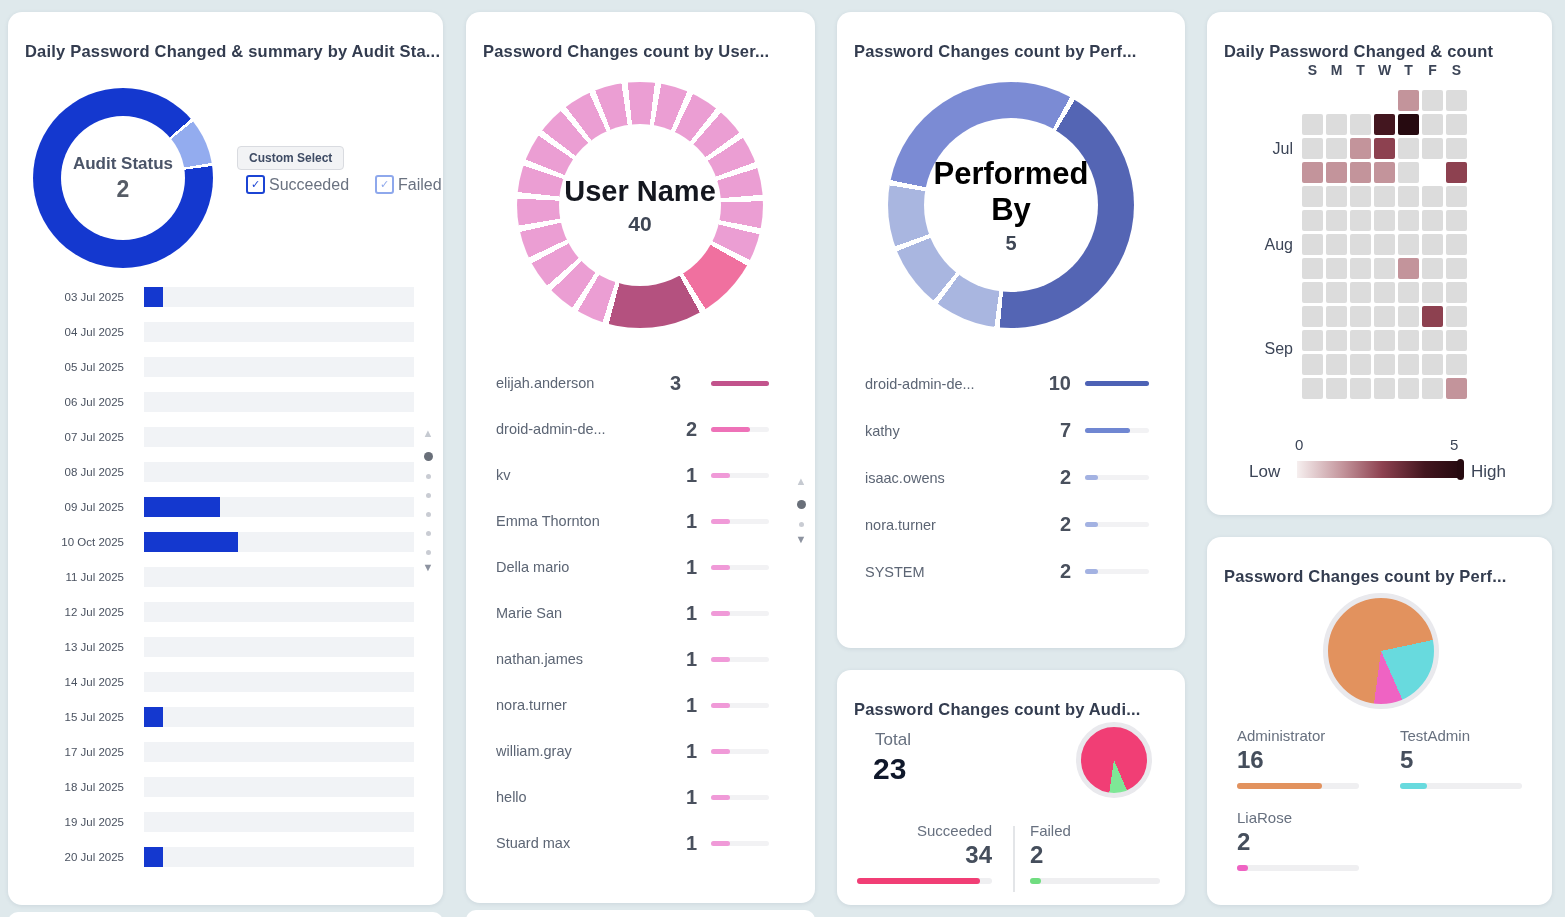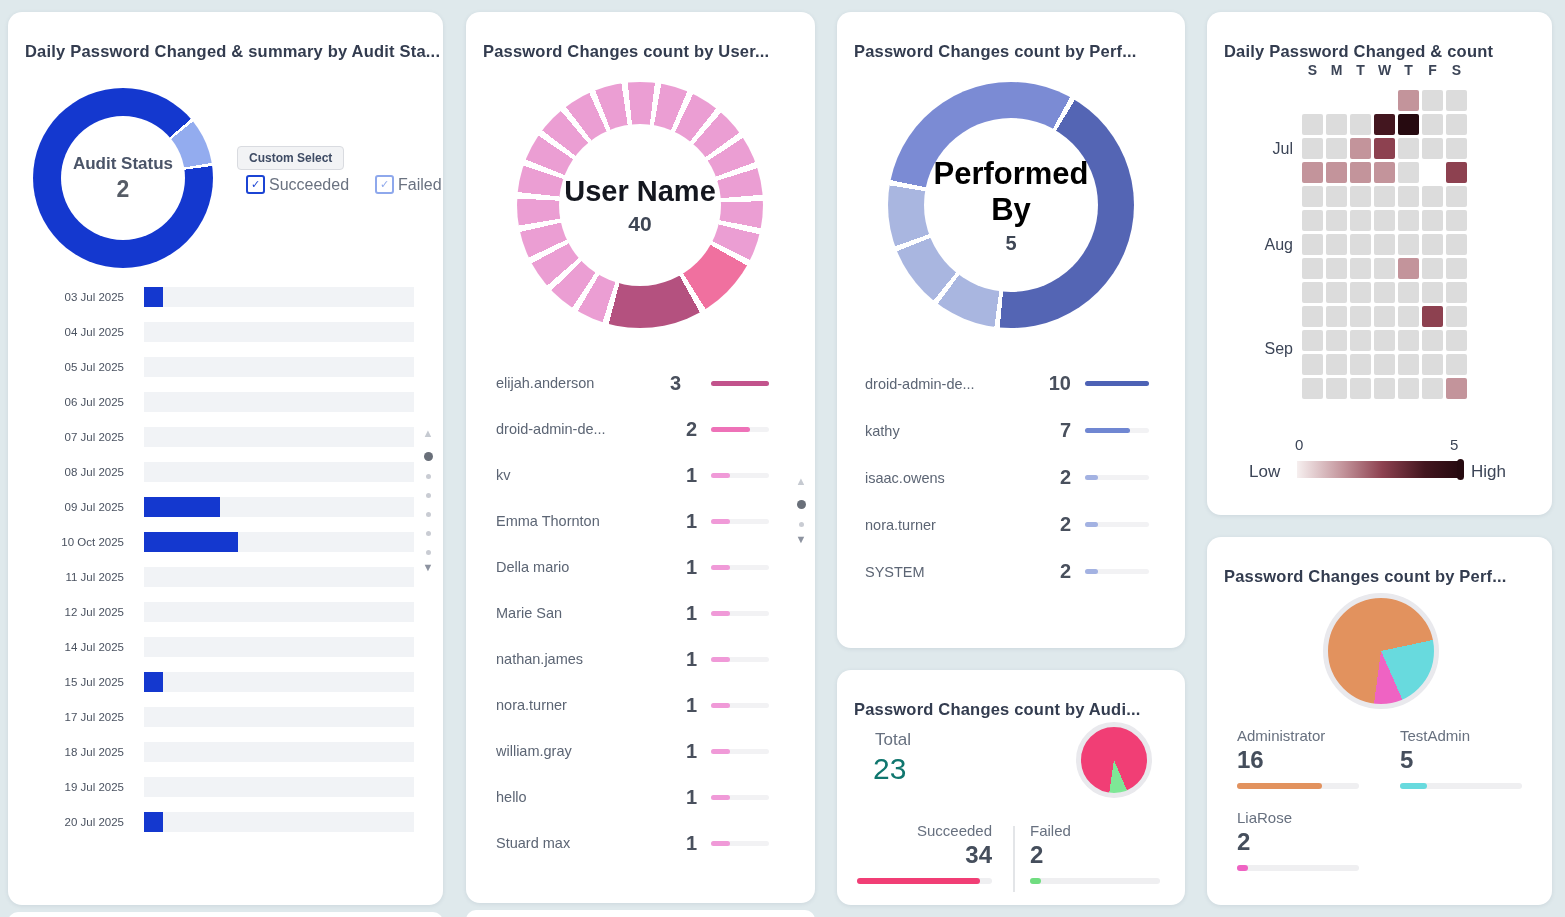--- a/index.html
+++ b/index.html
@@ -37,21 +37,21 @@
   .ibar{height:5px;border-radius:3px;background:#f2f2f4;position:relative;flex:none;}
   .ifill{position:absolute;left:0;top:0;height:100%;border-radius:3px;}
   
   .pager{position:absolute;display:flex;flex-direction:column;align-items:center;}
   .pg-up{color:#c6cad1;font-size:11px;cursor:pointer;line-height:1;}
   .pg-down{color:#8d93a0;font-size:11px;cursor:pointer;line-height:1;}
   .pg-dot-big{width:9px;height:9px;border-radius:50%;background:#696f79;margin:13px 0 6px;cursor:pointer;}
   .pg-dot{width:5px;height:5px;border-radius:50%;background:#c9ccd3;margin:7px 0;cursor:pointer;}
   
   .total-label{position:absolute;left:38px;top:60px;font-size:17px;color:#67707f;}
-  .total-value{position:absolute;left:36px;top:82px;font-size:30px;font-weight:400;color:#0f766e;}
+  .total-value{position:absolute;left:36px;top:82px;font-size:30px;font-weight:700;color:#0f172a;}
   .ring-pie{position:absolute;border-radius:50%;border:5px solid #e9e9ed;}
   .stat-label{font-size:15px;color:#67707f;}
   .stat-value{font-size:24px;font-weight:600;color:#454e5c;margin-top:2px;}
   .stat-bar{height:6px;border-radius:3px;background:#efeff1;position:relative;margin-top:9px;}
   .stat-fill{position:absolute;left:0;top:0;height:100%;border-radius:3px;}
   .vdivider{position:absolute;left:176px;top:156px;width:2px;height:66px;background:#e3e5e8;}
   
   #hm-days{position:absolute;left:95px;top:50px;display:grid;grid-template-columns:repeat(7,21px);gap:3px;}
   #hm-days span{text-align:center;font-size:14px;font-weight:700;color:#3c4557;}
   #hm-grid{position:absolute;left:95px;top:78px;display:grid;grid-template-columns:repeat(7,21px);grid-auto-rows:21px;gap:3px;}
@@ -137,20 +137,26 @@
         </div>
       </div>
       <div class="drow">
         <div class="dlabel">11 Jul 2025</div>
         <div class="dtrack">
           <div class="dfill" style="width: 0%; background: rgb(20, 56, 207);"></div>
         </div>
       </div>
       <div class="drow">
         <div class="dlabel">12 Jul 2025</div>
+        <div class="dtrack">
+          <div class="dfill" style="width: 0%; background: rgb(20, 56, 207);"></div>
+        </div>
+      </div>
+      <div class="drow">
+        <div class="dlabel">13 Jul 2025</div>
         <div class="dtrack">
           <div class="dfill" style="width: 0%; background: rgb(20, 56, 207);"></div>
         </div>
       </div>
       <div class="drow">
         <div class="dlabel">14 Jul 2025</div>
         <div class="dtrack">
           <div class="dfill" style="width: 0%; background: rgb(20, 56, 207);"></div>
         </div>
       </div>

